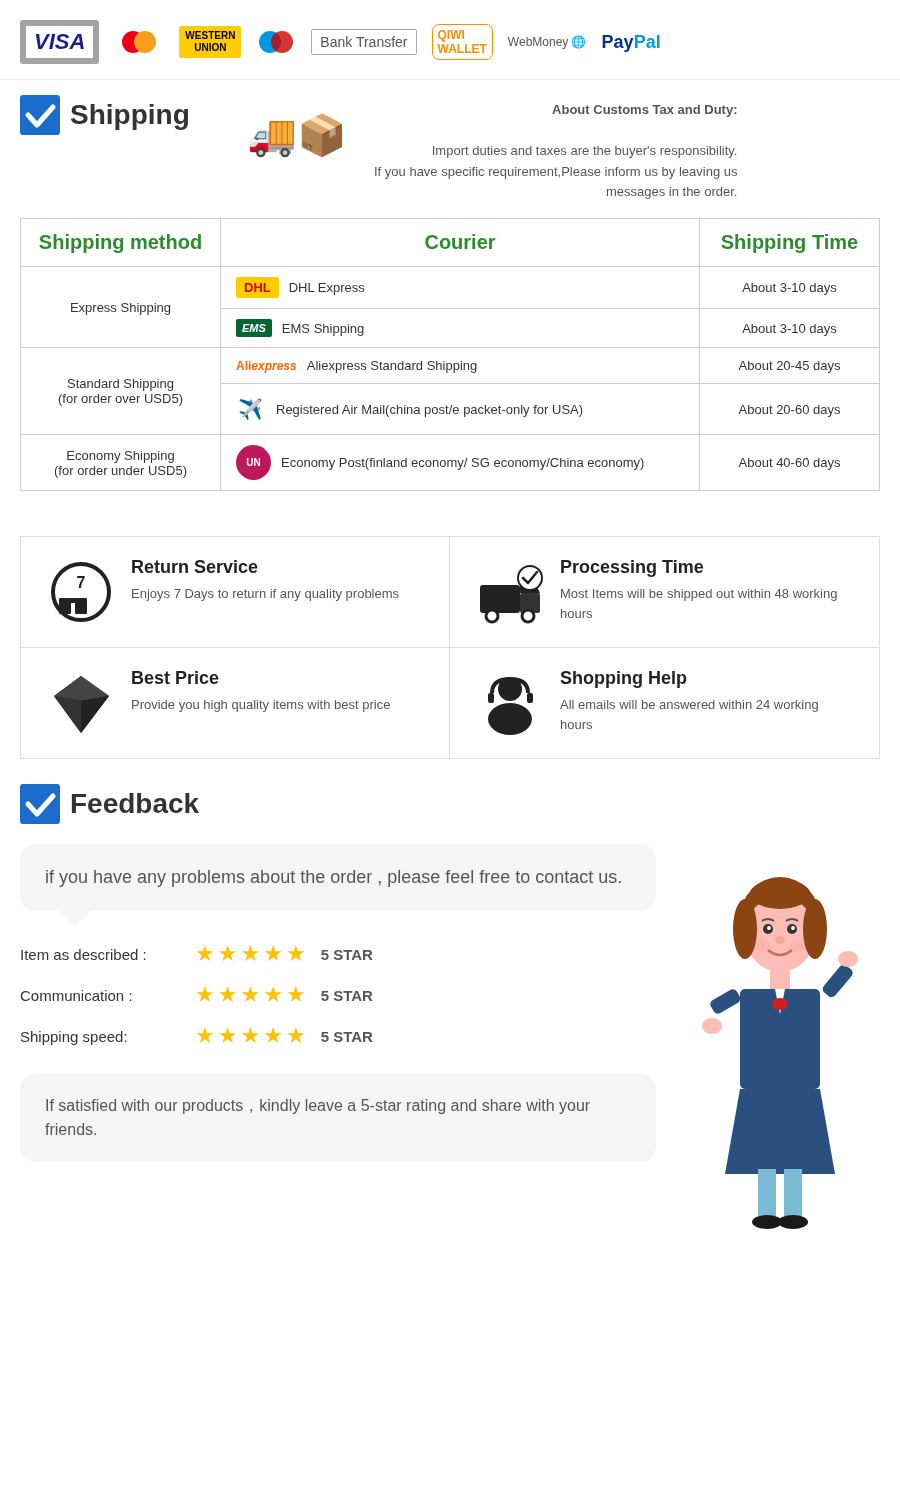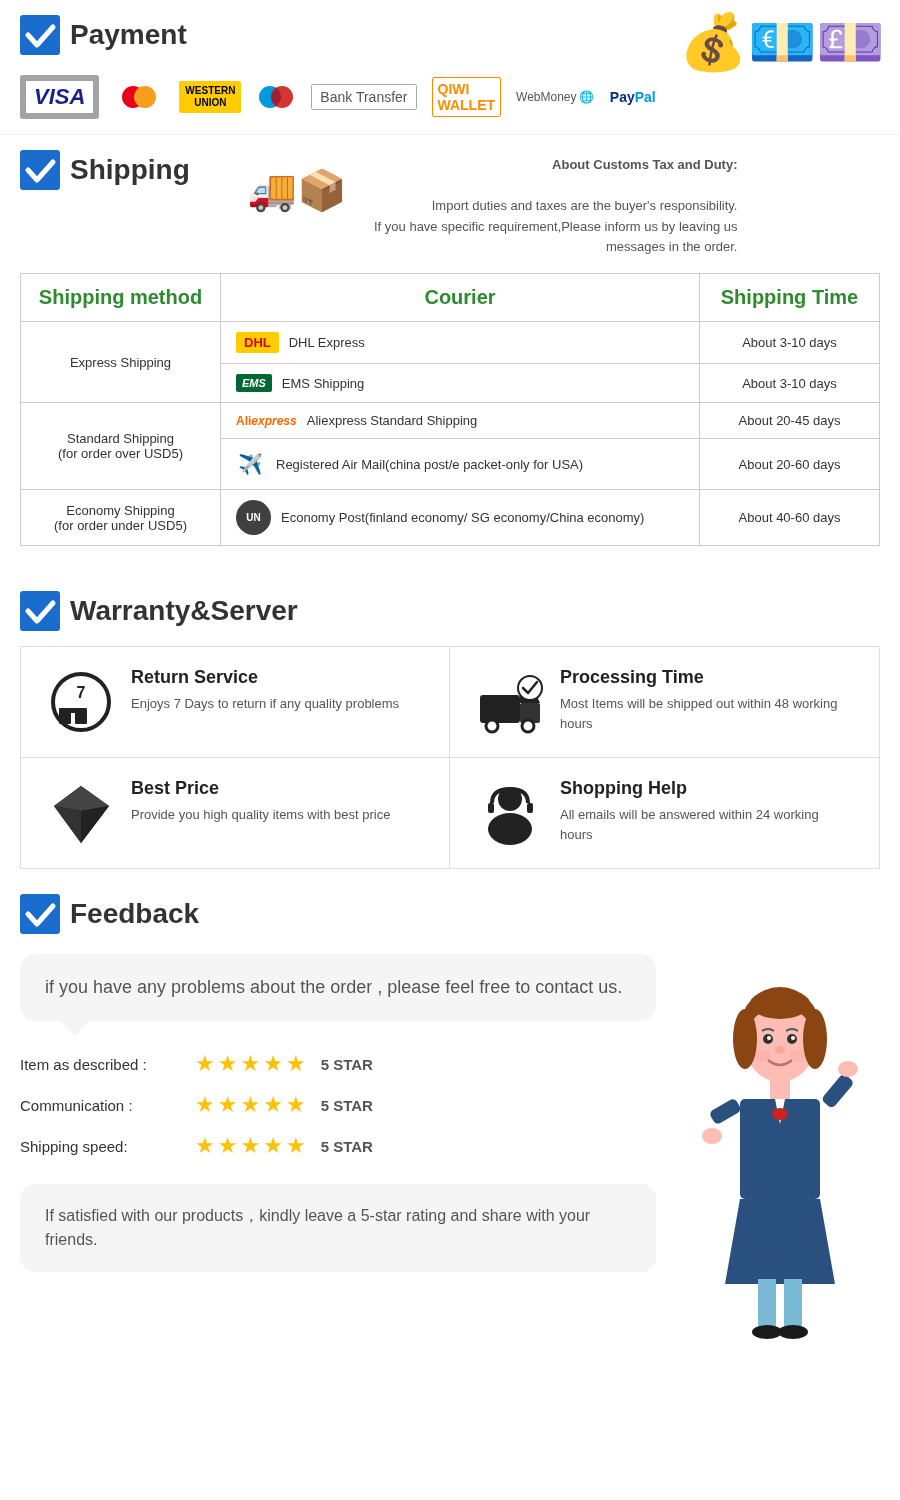--- a/index.html
+++ b/index.html
@@ -14,23 +14,23 @@
     .payment-logos { display: flex; align-items: center; gap: 15px; flex-wrap: wrap; padding: 5px 0; }
     .visa-logo { font-size: 22px; font-weight: 900; font-style: italic; color: #1a1f8e; border: 6px solid #a3a3a3; padding: 3px 8px; border-radius: 3px; }
     .mastercard-logo { width: 50px; height: 30px; display: inline-flex; align-items: center; justify-content: center; }
     .mc-circle1 { width: 22px; height: 22px; background: #eb001b; border-radius: 50%; }
     .mc-circle2 { width: 22px; height: 22px; background: #f79e1b; border-radius: 50%; margin-left: -10px; }
     .western-union-logo { background: #ffcc00; color: #000; font-size: 10px; font-weight: bold; padding: 4px 6px; border-radius: 2px; text-align: center; line-height: 1.2; }
     .maestro-logo { width: 40px; height: 30px; display: inline-flex; align-items: center; justify-content: center; }
     .maestro-bg { width: 22px; height: 22px; background: #0099df; border-radius: 50%; }
     .maestro-bg2 { width: 22px; height: 22px; background: #cc0000; border-radius: 50%; margin-left: -10px; opacity: 0.8; }
     .bank-transfer { font-size: 14px; color: #555; border: 1px solid #aaa; padding: 4px 8px; border-radius: 2px; }
-    .qiwi-logo { font-size: 14px; font-weight: bold; color: #ff8c00; border: 1px solid #ff8c00; padding: 3px 5px; border-radius: 2px; }
+    .qiwi-logo { font-size: 12px; font-weight: bold; color: #ff8c00; border: 1px solid #ff8c00; padding: 3px 5px; border-radius: 7px; }
     .webmoney-logo { font-size: 12px; color: #555; }
-    .paypal-logo { font-size: 14px; font-weight: bold; color: #003087; }
+    .paypal-logo { font-size: 18px; font-weight: bold; color: #003087; }
     .paypal-logo span { color: #009cde; }
 
     
     .shipping-section { padding: 15px 20px 10px; }
     .shipping-header-row { display: flex; align-items: flex-start; gap: 2px; margin-bottom: 15px; text-align: right; }
     .shipping-img-placeholder { width: 150px; height: 80px; display: flex; align-items: center; justify-content: center; font-size: 40px; }
     .customs-info { font-size: 13px; color: #555; line-height: 1.6; padding-top: 5px; }
     .customs-title { font-weight: bold; margin-bottom: 20px; }
 
     
@@ -39,21 +39,21 @@
     .shipping-table td { padding: 10px 15px; border: 1px solid #ccc; text-align: center; font-size: 13px; vertical-align: middle; }
     .shipping-table .method-col { width: 200px; }
     .shipping-table .courier-col { }
     .shipping-table .time-col { width: 180px; color: #2e8b2e; }
     .courier-row { display: flex; align-items: center; gap: 10px; }
     .courier-logo { font-size: 10px; font-weight: bold; padding: 3px 6px; border-radius: 2px; }
     .dhl-logo { background: #fc0; color: #d40511; font-weight: 900; font-size: 13px; padding: 3px 8px; }
     .ems-logo { background: #006633; color: #fff; font-size: 11px; padding: 3px 6px; font-style: italic; }
     .ali-logo { color: #ff6600; font-size: 12px; font-weight: bold; }
     .airmail-icon { width: 30px; height: 30px; display: inline-flex; align-items: center; justify-content: center; font-size: 20px; }
-    .un-icon { width: 35px; height: 35px; border-radius: 50%; background: #404040; color: #fff; display: inline-flex; align-items: center; justify-content: center; font-size: 10px; font-weight: bold; }
+    .un-icon { width: 35px; height: 35px; border-radius: 50%; background: #be185d; color: #fff; display: inline-flex; align-items: center; justify-content: center; font-size: 10px; font-weight: bold; }
 
     
     .warranty-section { padding: 15px 20px 10px; }
     .warranty-grid { display: grid; grid-template-columns: 1fr 1fr; border: 1px solid #ddd; }
     .warranty-cell { padding: 20px 25px; display: flex; align-items: flex-start; gap: 15px; border-right: 1px solid #ddd; border-bottom: 1px solid #ddd; }
     .warranty-cell:nth-child(2n) { border-right: none; }
     .warranty-cell:nth-child(3), .warranty-cell:nth-child(4) { border-bottom: none; }
     .warranty-icon { width: 70px; height: 70px; flex-shrink: 0; display: flex; align-items: center; justify-content: center; font-size: 45px; }
     .warranty-text h3 { font-size: 18px; font-weight: bold; color: #222; margin-bottom: 6px; }
     .warranty-text p { font-size: 13px; color: #555; line-height: 1.5; }
@@ -69,28 +69,20 @@
     .stars { display: flex; gap: 3px; }
     .star { color: #ffc107; font-size: 22px; }
     .star-label { font-size: 15px; color: #555; font-weight: bold; }
     .speech-bubble2 { background: #f5f5f5; border-radius: 15px; padding: 20px 25px; font-size: 16px; color: #555; line-height: 1.5; margin-top: 25px; }
     .feedback-figure { width: 200px; flex-shrink: 0; display: flex; align-items: flex-end; justify-content: center; padding-top: 20px; }
   </style>
 </head>
 <body>
 
 <div class="payment-section">
-  <div class="section-header">
-    <svg class="checkmark" viewBox="0 0 40 40">
-      <rect width="40" height="40" fill="#1a6dcc" rx="3"></rect>
-      <polyline points="8,20 17,30 33,12" fill="none" stroke="white" stroke-width="5" stroke-linecap="round" stroke-linejoin="round"></polyline>
-    </svg>
-    <span class="section-title">Payment</span>
-    <div class="money-bags" style="position:absolute;right:15px;top:10px;font-size:55px;">💰💶💷</div>
-  </div>
   <div class="payment-logos">
     <div class="visa-logo">VISA</div>
     <div class="mastercard-logo">
       <div class="mc-circle1"></div>
         <div class="mc-circle2"></div>
     </div>
     <div class="western-union-logo">WESTERN<br>UNION</div>
     <div class="maestro-logo">
       <div class="maestro-bg"></div>
         <div class="maestro-bg2"></div>
@@ -178,27 +170,20 @@
             <span>Economy Post(finland economy/ SG economy/China economy)</span>
           </div>
         </td>
         <td>About 40-60 days</td>
       </tr>
     </tbody>
   </table>
 </div>
 
 <div class="warranty-section">
-  <div class="section-header">
-    <svg class="checkmark" viewBox="0 0 40 40">
-      <rect width="40" height="40" fill="#1a6dcc" rx="3"></rect>
-      <polyline points="8,20 17,30 33,12" fill="none" stroke="white" stroke-width="5" stroke-linecap="round" stroke-linejoin="round"></polyline>
-    </svg>
-    <span class="section-title">Warranty&amp;Server</span>
-  </div>
 
   <div class="warranty-grid">
 
     <div class="warranty-cell">
       <div class="warranty-icon">
         <svg width="65" height="65" viewBox="0 0 65 65">
           <circle cx="32" cy="32" r="28" fill="none" stroke="#222" stroke-width="4"></circle>
           <text x="32" y="28" text-anchor="middle" font-size="16" font-weight="bold" fill="#222">7</text>
           <rect x="10" y="42" width="12" height="12" fill="#222" rx="1"></rect>
           <rect x="26" y="42" width="12" height="12" fill="#222" rx="1"></rect>

